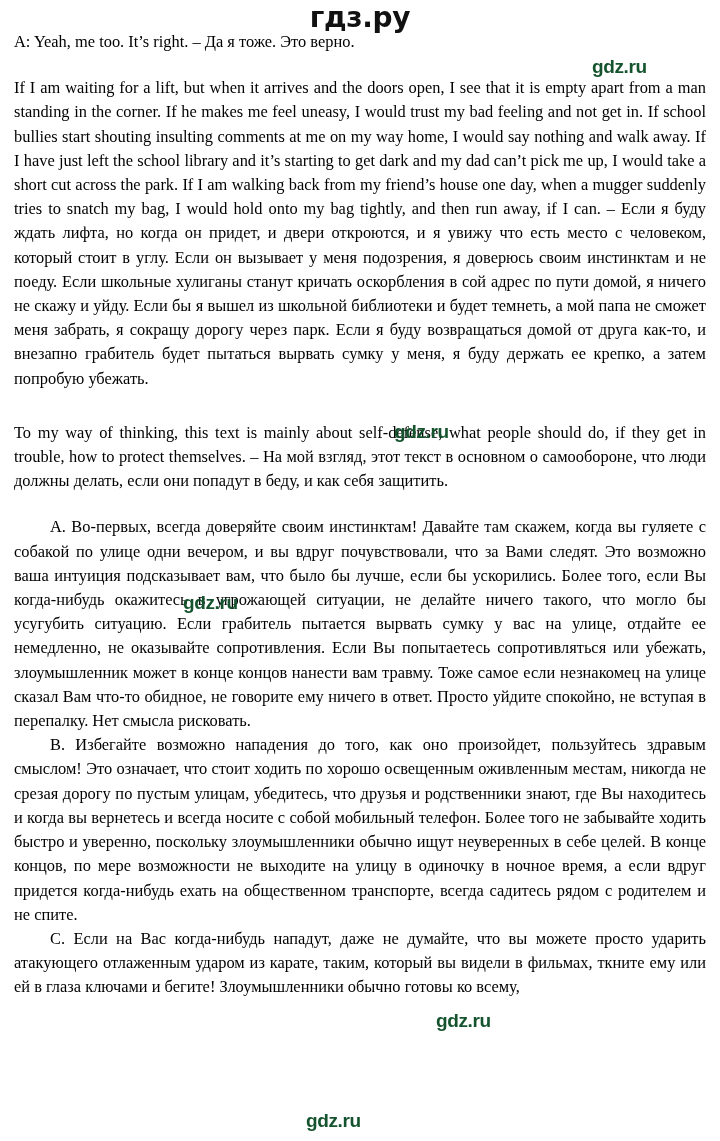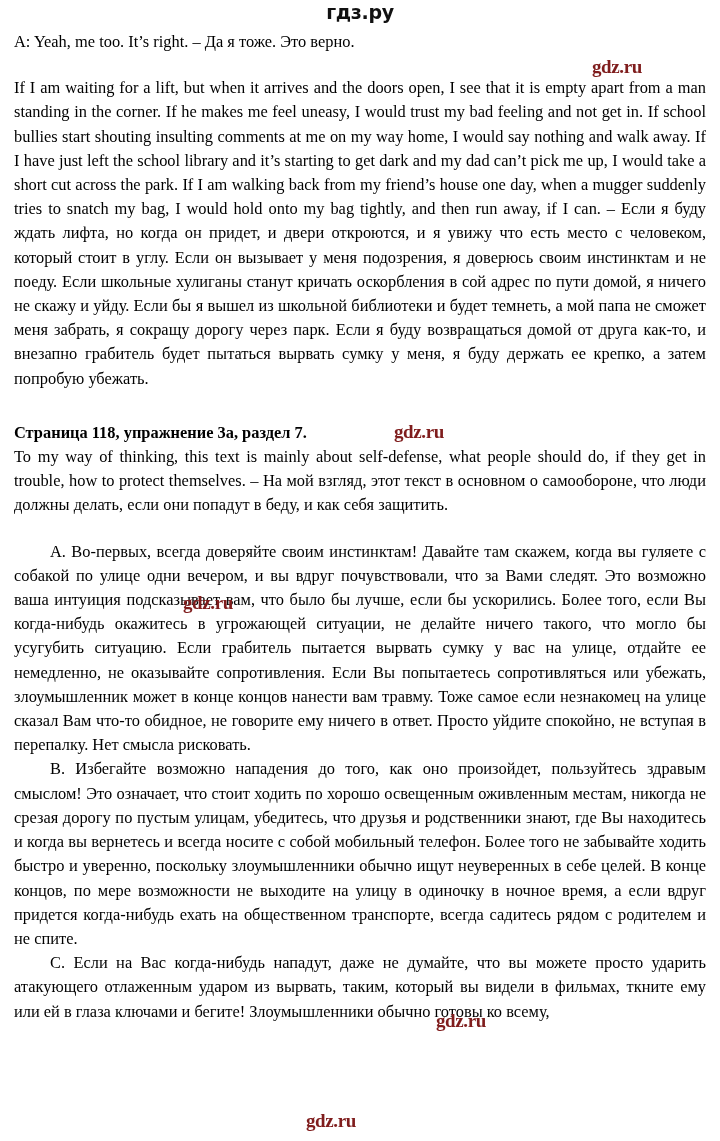--- a/index.html
+++ b/index.html
@@ -26,21 +26,21 @@
     height: 30px;
   }
   .site-logo {
     position: absolute;
     left: 0;
     top: 1px;
     width: 720px;
     text-align: center;
     font-family: "DejaVu Sans", "Liberation Sans", sans-serif;
     font-weight: 700;
-    font-size: 19px;
+    font-size: 28px;
     letter-spacing: -0.3px;
     color: #111111;
   }
 
   
   .page {
     position: absolute;
     top: 30px;
     left: 0;
     width: 720px;
@@ -64,25 +64,25 @@
   }
   p.bold {
     font-weight: 700;
   }
   .gap-md { height: 22px; }
   .gap-lg { height: 30px; }
 
   
   .wm {
     position: absolute;
-    font-family: Liberation Serif, serif;
+    font-family: Liberation Sans, sans-serif;
     font-weight: 700;
     font-size: 19px;
     letter-spacing: -0.4px;
-    color: #7f1d1d;
+    color: #14532d;
     white-space: nowrap;
     pointer-events: none;
   }
   .wm-1 { left: 592px; top: 56px; }
   .wm-2 { left: 394px; top: 421px; }
   .wm-3 { left: 183px; top: 592px; }
   .wm-4 { left: 436px; top: 1010px; }
   .wm-5 { left: 306px; top: 1110px; }
 </style>
 </head>
@@ -95,33 +95,32 @@
 <div class="page">
 
   <p class="txt lead">A: Yeah, me too. It’s right. – Да я тоже. Это верно.</p>
 
   <div class="gap-md"></div>
 
   <p class="txt">If I am waiting for a lift, but when it arrives and the doors open, I see that it is empty apart from a man standing in the corner. If he makes me feel uneasy, I would trust my bad feeling and not get in. If school bullies start shouting insulting comments at me on my way home, I would say nothing and walk away. If I have just left the school library and it’s starting to get dark and my dad can’t pick me up, I would take a short cut across the park. If I am walking back from my friend’s house one day, when a mugger suddenly tries to snatch my bag, I would hold onto my bag tightly, and then run away, if I can. – Если я буду ждать лифта, но когда он придет, и двери откроются, и я увижу что есть место с человеком, который стоит в углу. Если он вызывает у меня подозрения, я доверюсь своим инстинктам и не поеду. Если школьные хулиганы станут кричать оскорбления в сой адрес по пути домой, я ничего не скажу и уйду. Если бы я вышел из школьной библиотеки и будет темнеть, а мой папа не сможет меня забрать, я сокращу дорогу через парк. Если я буду возвращаться домой от друга как-то, и внезапно грабитель будет пытаться вырвать сумку у меня, я буду держать ее крепко, а затем попробую убежать.</p>
 
   <div class="gap-lg"></div>
 
-  <p class="txt lead bold">Страница 118, упражнение 3a, раздел 7.</p>
 
 
   <p class="txt">To my way of thinking, this text is mainly about self-defense, what people should do, if they get in trouble, how to protect themselves. – На мой взгляд, этот текст в основном о самообороне, что люди должны делать, если они попадут в беду, и как себя защитить.</p>
 
   <div class="gap-md"></div>
 
 
   <p class="txt indent">A. Во-первых, всегда доверяйте своим инстинктам! Давайте там скажем, когда вы гуляете с собакой по улице одни вечером, и вы вдруг почувствовали, что за Вами следят. Это возможно ваша интуиция подсказывает вам, что было бы лучше, если бы ускорились. Более того, если Вы когда-нибудь окажитесь в угрожающей ситуации, не делайте ничего такого, что могло бы усугубить ситуацию. Если грабитель пытается вырвать сумку у вас на улице, отдайте ее немедленно, не оказывайте сопротивления. Если Вы попытаетесь сопротивляться или убежать, злоумышленник может в конце концов нанести вам травму. Тоже самое если незнакомец на улице сказал Вам что-то обидное, не говорите ему ничего в ответ. Просто уйдите спокойно, не вступая в перепалку. Нет смысла рисковать.</p>
 
   <p class="txt indent">B. Избегайте возможно нападения до того, как оно произойдет, пользуйтесь здравым смыслом! Это означает, что стоит ходить по хорошо освещенным оживленным местам, никогда не срезая дорогу по пустым улицам, убедитесь, что друзья и родственники знают, где Вы находитесь и когда вы вернетесь и всегда носите с собой мобильный телефон. Более того не забывайте ходить быстро и уверенно, поскольку злоумышленники обычно ищут неуверенных в себе целей. В конце концов, по мере возможности не выходите на улицу в одиночку в ночное время, а если вдруг придется когда-нибудь ехать на общественном транспорте, всегда садитесь рядом с родителем и не спите.</p>
 
-  <p class="txt indent">C. Если на Вас когда-нибудь нападут, даже не думайте, что вы можете просто ударить атакующего отлаженным ударом из вырвать, таким, который вы видели в фильмах, ткните ему или ей в глаза ключами и бегите! Злоумышленники обычно готовы ко всему,</p>
+  <p class="txt indent">C. Если на Вас когда-нибудь нападут, даже не думайте, что вы можете просто ударить атакующего отлаженным ударом из карате, таким, который вы видели в фильмах, ткните ему или ей в глаза ключами и бегите! Злоумышленники обычно готовы ко всему,</p>
 
 </div>
 
 <div class="wm wm-1">gdz.ru</div>
 <div class="wm wm-2">gdz.ru</div>
 <div class="wm wm-3">gdz.ru</div>
 <div class="wm wm-4">gdz.ru</div>
 <div class="wm wm-5">gdz.ru</div>
 
 </body></html>

